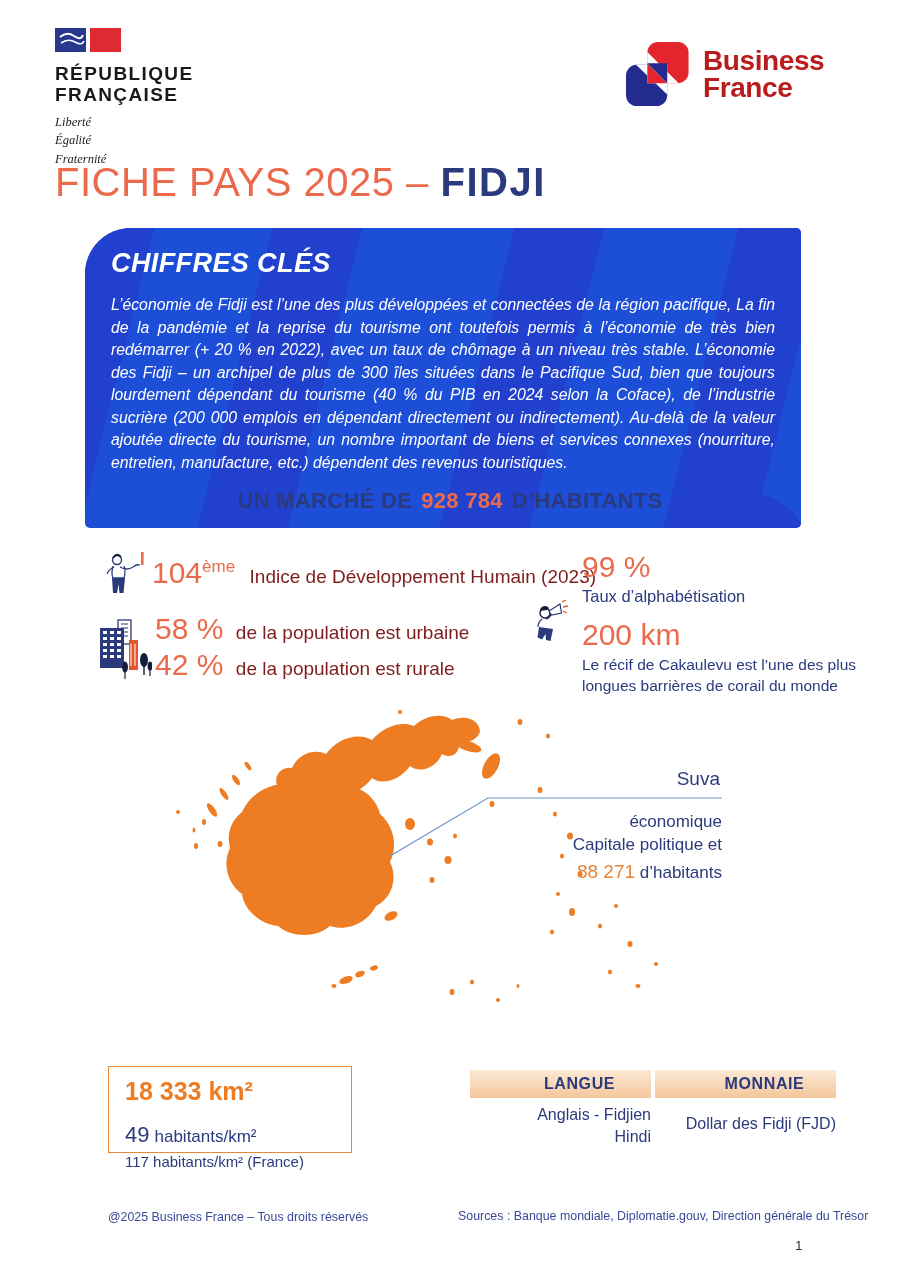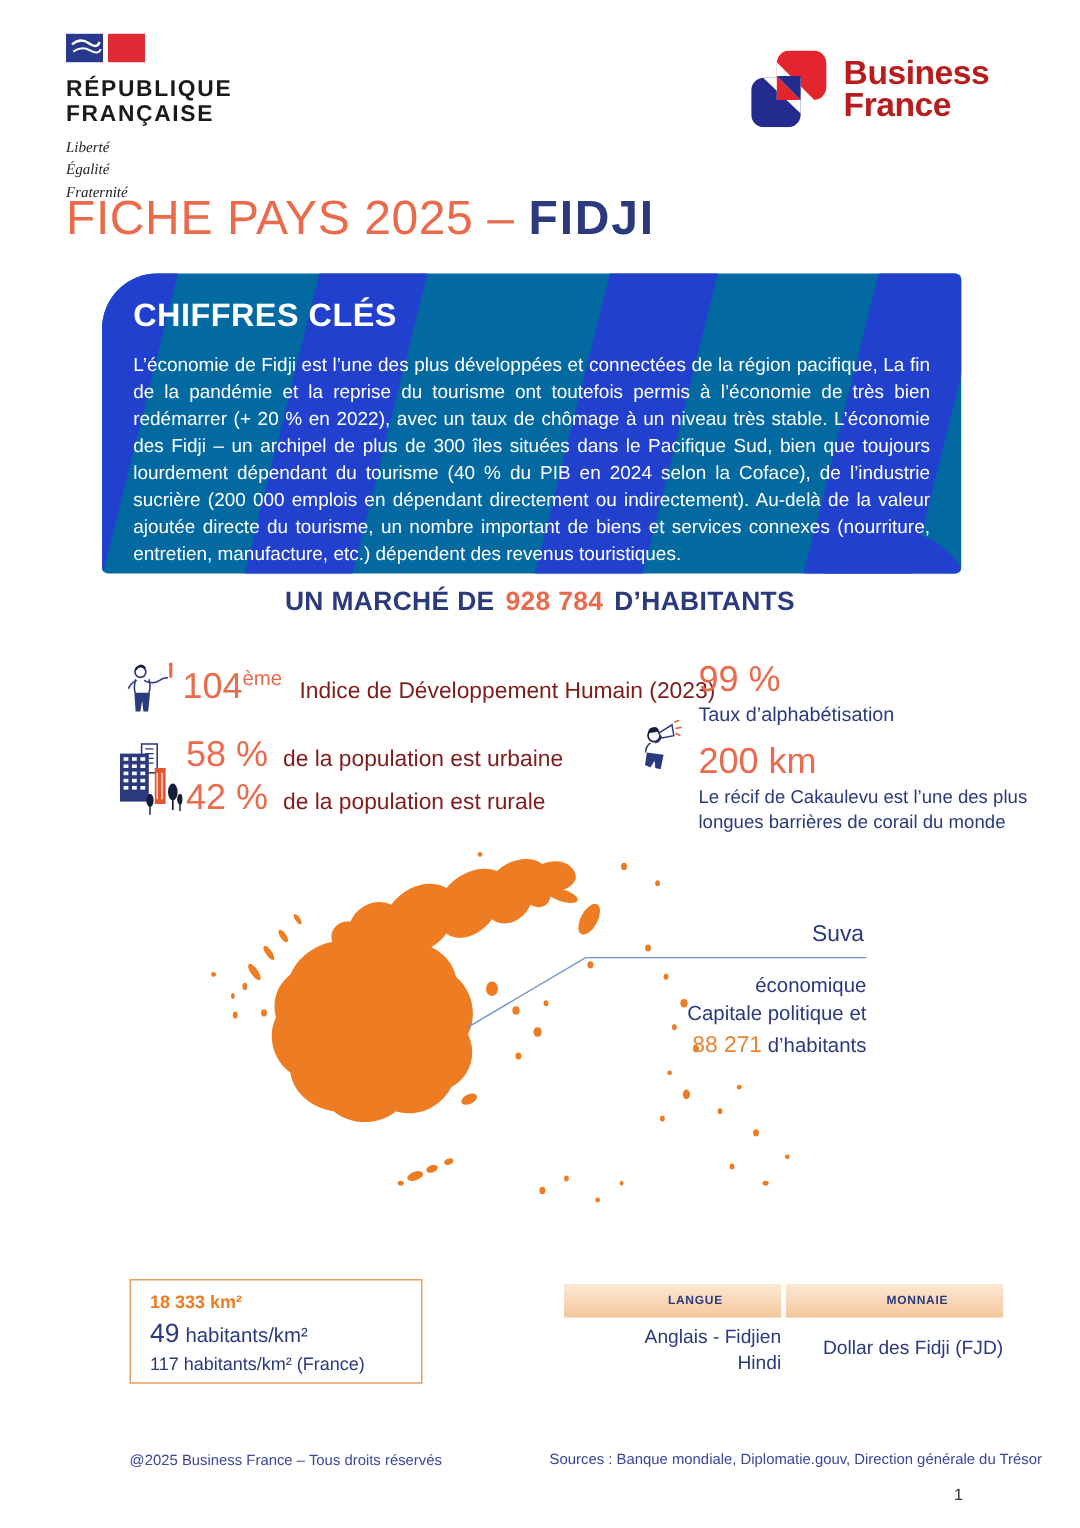--- a/index.html
+++ b/index.html
@@ -16,22 +16,22 @@
 
   .bf-logo { position:absolute; left:626px; top:42px; display:flex; align-items:center; gap:13px; }
   .bf-text { font-size:28px; font-weight:700; color:#b91c1c; line-height:0.97; letter-spacing:-0.4px; }
 
   
   .page-title { position:absolute; left:55px; top:160px; font-size:40px; white-space:nowrap; }
   .title-prefix { color:#EA6A4B; font-weight:400; letter-spacing:0.5px; }
   .title-country { color:#2B3A7D; font-weight:800; letter-spacing:1.5px; }
 
   
-  .key-box { position:absolute; left:85px; top:228px; width:716px; height:250px;
-    background:#0369a1; border-radius:46px 5px 5px 5px; overflow:hidden; }
+  .key-box { position:absolute; left:85px; top:228px; width:716px; height:300px;
+    background:#1d4ed8; border-radius:46px 5px 5px 5px; overflow:hidden;font-style:italic; }
   .stripe { position:absolute; top:-12px; bottom:-12px; width:90px; background:#2140CE; transform:skewX(-14deg); }
   .stripe.s1 { left:-58px; }
   .stripe.s2 { left:150px; }
   .stripe.s3 { left:392px; }
   .stripe.s4 { left:616px; }
   .dome { position:absolute; width:132px; height:132px; border-radius:50%; background:#2140CE; right:-10px; bottom:-96px; }
   .key-heading { position:relative; color:#fff; font-size:27px; font-weight:700; letter-spacing:0.4px; margin:20px 0 0 26px; }
   .key-paragraph { position:relative; color:#fff; font-size:15.8px; line-height:1.43; text-align:justify; margin:15px 26px 2px 26px; }
 
   
@@ -61,30 +61,30 @@
   .map-svg { position:absolute; left:0; top:0; }
   .suva-label { position:absolute; top:74px; right:80px; font-size:19px; color:#2B3A7D; }
   .capital-desc { position:absolute; top:116px; right:78px; width:280px; text-align:right;
     font-size:17px; line-height:1.38; color:#2B3A7D; }
   .capital-pop { margin-top:2px; }
   .capital-pop .pop-num { color:#E98436; font-size:19px; }
 
   
   .area-box { position:absolute; left:108px; top:1066px; width:244px; height:87px;
     border:1.5px solid #E8883B; background:#fff; padding:10px 16px 0 16px; }
-  .area-value { color:#ED7C23; font-size:15px; font-weight:700; }
-  .density-line { margin-top:4px; }
+  .area-value { color:#ED7C23; font-size:25px; font-weight:700; }
+  .density-line { margin-top:16px; }
   .density-value { color:#2B3A7D; font-size:22px; }
   .density-label { color:#2B3A7D; font-size:17px; margin-left:5px; }
   .france-density { color:#2B3A7D; font-size:15px; margin-top:5px; }
 
   
   .info-header { position:absolute; top:1070px; width:181px; height:28px;
     background:linear-gradient(#FCE9D4, #F4C69C); color:#2B3A7D; font-weight:700;
-    font-size:10px; letter-spacing:0.6px; display:flex; align-items:center; justify-content:center;padding-left:38px; }
+    font-size:16px; letter-spacing:0.6px; display:flex; align-items:center; justify-content:center;padding-left:38px; }
   .lang-header { left:470px; }
   .curr-header { left:655px; }
   .info-value { position:absolute; width:181px; text-align:right; color:#2B3A7D; font-size:16px; line-height:1.35; }
   .lang-value { left:470px; top:1104px; }
   .curr-value { left:655px; top:1113px; }
 
   
   .footer-copyright { position:absolute; left:108px; top:1210px; font-size:12.4px; color:#3A4799; }
   .footer-sources { position:absolute; left:458px; top:1209px; font-size:12.4px; color:#3A4799; white-space:nowrap; }
   .page-number { position:absolute; left:795px; top:1238px; font-size:13.5px; color:#333; }

